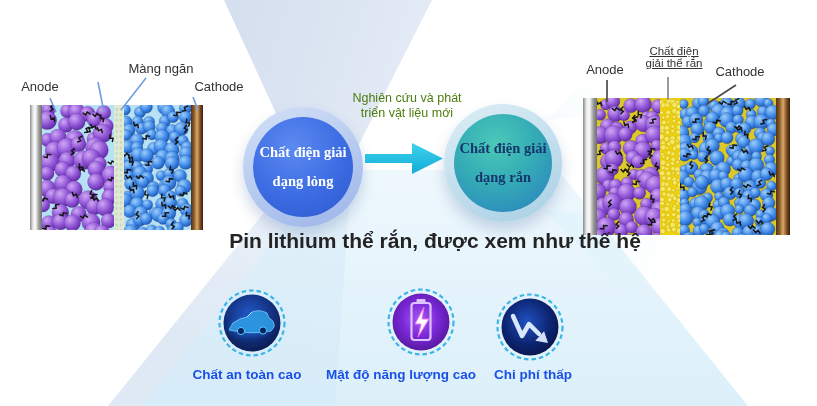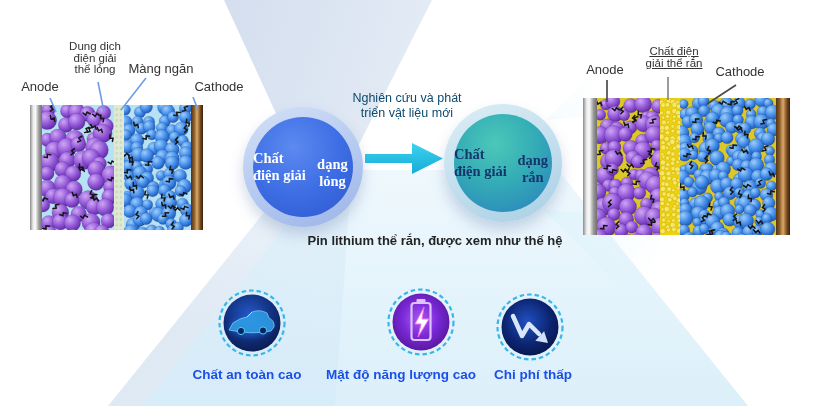--- a/index.html
+++ b/index.html
@@ -13,35 +13,35 @@
   .beam-bc{clip-path:polygon(330px 170px,558px 170px,748px 406px,142px 406px);
            background:linear-gradient(180deg,rgba(229,244,252,0) 0%,rgba(223,241,251,.5) 40%,rgba(213,237,249,.85) 100%);}
   .beam-tr{clip-path:polygon(546px 120px,668px 0,812px 0,817px 30px,793px 98px);
            background:radial-gradient(circle at 0% 100%,#b4e5f5 0%,#cdeef8 38%,rgba(255,255,255,0) 75%);}
   .beam-br{clip-path:polygon(544px 210px,792px 228px,817px 254px,817px 398px,740px 406px);
            background:radial-gradient(circle at 2% 2%,#b4e6f6 0%,#d2f0fa 40%,rgba(255,255,255,0) 78%);}
   .abs{position:absolute;}
   .lbl{position:absolute;color:#333;font-size:13px;line-height:13px;text-align:center;}
   .lbl-small{font-size:11.5px;line-height:11.5px;}
   .circle{position:absolute;border-radius:50%;box-shadow:0 8px 14px rgba(90,120,170,.28);}
-  .circle-inner{position:absolute;inset:10px;border-radius:50%;display:flex;
+  .circle-inner{position:absolute;inset:10px;border-radius:50%;display:flex;flex-direction:column;
                 align-items:center;justify-content:center;font-family:"Liberation Serif",serif;
                 font-weight:bold;font-size:14.5px;}
   .circle-inner .ln{display:block;}
   .circle-inner .ln + .ln{margin-top:12px;text-align:center;}
   .liquid-circle{left:243px;top:107px;width:120px;height:120px;
                  background:linear-gradient(155deg,#d4e0f6 0%,#b4c9f0 55%,#9cb4e8 100%);}
   .liquid-circle .circle-inner{background:radial-gradient(circle at 40% 30%,#5c8af0 0%,#3e6ee4 50%,#2c57cf 100%);color:#fff;}
   .solid-circle{left:444px;top:104px;width:118px;height:118px;
                 background:linear-gradient(155deg,#ddeef5 0%,#c3dfee 50%,#a9cfe4 100%);}
   .solid-circle .circle-inner{background:radial-gradient(circle at 42% 30%,#4cc8b8 0%,#34acb6 45%,#2a7ec0 100%);color:#16356d;}
   .research-note{position:absolute;left:336px;top:91px;width:142px;text-align:center;
-                 color:#0c4a6e;font-size:12.5px;line-height:15px;}
+                 color:#4d7c0f;font-size:12.5px;line-height:15px;}
   .caption{position:absolute;left:225px;top:230px;width:420px;text-align:center;
-           color:#242424;font-weight:bold;font-size:13px;line-height:21px;}
+           color:#242424;font-weight:bold;font-size:21px;line-height:21px;}
   .benefit-label{position:absolute;top:367px;text-align:center;color:#1b50e8;
                  font-weight:bold;font-size:13.5px;line-height:16px;}
   svg{display:block;}
 </style>
 </head>
 <body>
 
 <div class="stage">
 
   <div class="beam beam-tl"></div>
@@ -745,25 +745,20 @@
     <line x1="50" y1="98" x2="56" y2="112" stroke="#6f9ce2" stroke-width="1.6"></line>
     <line x1="98" y1="82" x2="104" y2="112" stroke="#6f9ce2" stroke-width="1.6"></line>
     <line x1="146" y1="78" x2="121" y2="110" stroke="#6f9ce2" stroke-width="1.6"></line>
     <line x1="193" y1="97" x2="198" y2="110" stroke="#6f9ce2" stroke-width="1.6"></line>
     <line x1="607" y1="80" x2="607" y2="102" stroke="#4a4a4a" stroke-width="1.7"></line>
     <line x1="668" y1="77" x2="668" y2="100" stroke="#8a8a8a" stroke-width="1.7"></line>
     <line x1="736" y1="85" x2="707" y2="104" stroke="#4a4a4a" stroke-width="1.7"></line>
   </svg>
 
   <div class="lbl" style="left:11px;top:80px;width:58px;">Anode</div>
-  <div class="lbl lbl-small" style="left:60px;top:41px;width:70px;">
-    <span>Dung dịch</span><br>
-    <span>điện giải</span><br>
-    <span>thể lỏng</span>
-  </div>
   <div class="lbl" style="left:126px;top:62px;width:70px;">Màng ngăn</div>
   <div class="lbl" style="left:183px;top:80px;width:72px;">Cathode</div>
 
   <div class="lbl" style="left:580px;top:63px;width:50px;">Anode</div>
   <div class="lbl lbl-small" style="left:637px;top:46px;width:74px;text-decoration:underline;">
     <span>Chất điện</span><br>
     <span>giải thể rắn</span>
   </div>
   <div class="lbl" style="left:710px;top:65px;width:60px;">Cathode</div>
 

